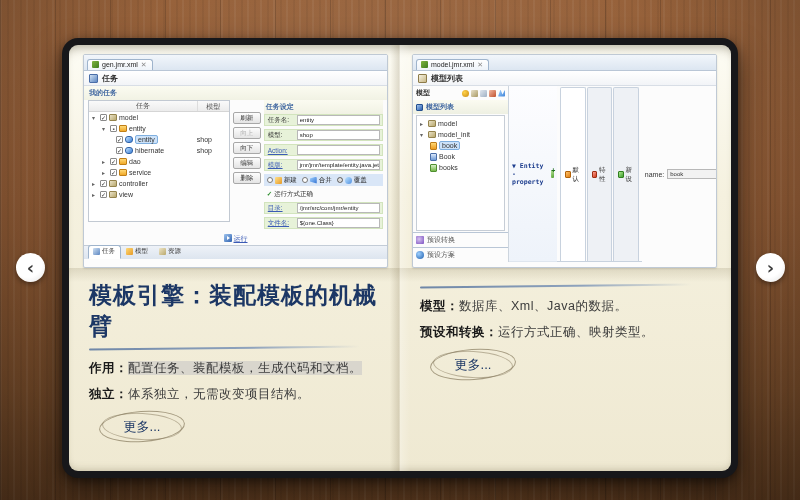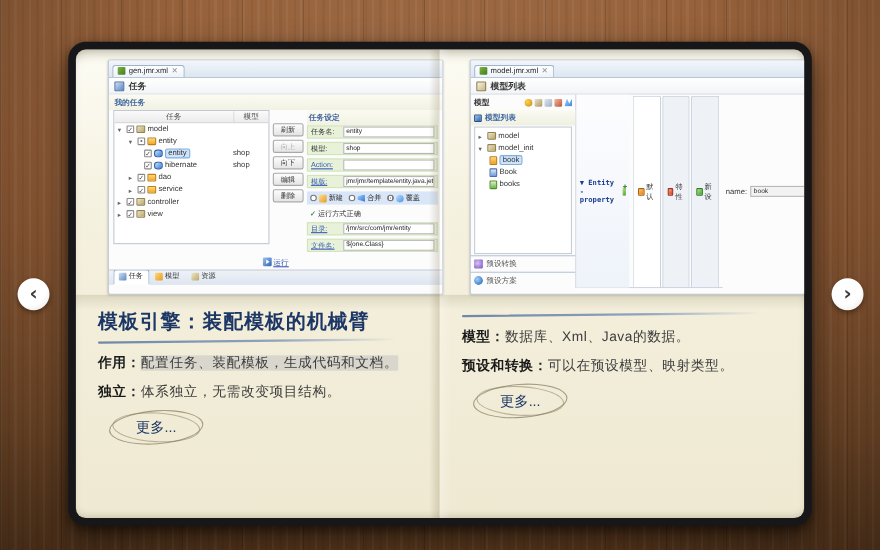--- a/index.html
+++ b/index.html
@@ -29,21 +29,21 @@
   .pages::after{ 
     content:""; position:absolute; left:calc(50% - 10px); top:0; width:20px; height:100%;
     background:linear-gradient(90deg, rgba(0,0,0,0), rgba(120,105,70,.22) 45%, rgba(255,255,255,.25) 52%, rgba(0,0,0,0));
     pointer-events:none;
   }
   .page{ width:50%; height:100%; position:relative; }
   .shotwrap{ padding:9px 12px 0 14px; height:223px; }
   .page-right .shotwrap{ padding:9px 14px 0 12px; }
   .shot{
     width:100%; height:100%; background:#fcfcfc; border:1px solid #bfc9d4; border-radius:2px;
-    overflow:hidden; font-size:7px; color:#333; box-shadow:0 1px 2px rgba(0,0,0,.12);margin-left:15px;
+    overflow:hidden; font-size:7px; color:#333; box-shadow:0 1px 2px rgba(0,0,0,.12);
   }
   .cap{
     padding:12px 16px 0 20px;
     height:203px;
     background:linear-gradient(180deg, rgba(120,108,70,.18), rgba(120,108,70,0) 14px);
   }
   
   .tabbar{ height:16px; background:linear-gradient(180deg,#f2f6fb,#dce6f1); border-bottom:1px solid #b9c6d6; display:flex; align-items:flex-end; padding-left:3px; }
   .etab{ display:flex; align-items:center; gap:3px; background:linear-gradient(180deg,#ffffff,#eef3f9); border:1px solid #9fb4cc; border-bottom:none; border-radius:3px 3px 0 0; padding:1px 5px 2px 4px; font-size:7px; color:#222; }
   .ficon{ width:7px; height:7px; background:linear-gradient(135deg,#7fb441,#3e7d1e); border-radius:1px; display:inline-block; }
@@ -151,21 +151,21 @@
   .pm i{ width:6px; height:6px; font-style:normal; font-size:6px; line-height:6px; text-align:center; border:1px solid #9fb0c4; background:#eef3f8; color:#3f6fb0; }
   .shead{ background:#f2f6fa; color:#333; border-bottom:1px solid #d5dde8; }
   .stype{ background:#f2f6fa; color:#555; gap:2px; }
   .dic{ justify-content:center; }
   .dsq{ width:7px; height:7px; border-radius:1px; }
   .dsq.bl{ background:linear-gradient(135deg,#7fa8e0,#1f4f9f); }
   .dsq.gr{ background:linear-gradient(135deg,#8fd06f,#2f8f1f); }
   .selrow{ background:#3b77d3 !important; color:#fff !important; border-color:#3b77d3 !important; }
   .badge{ width:13px; height:6px; background:linear-gradient(180deg,#8a8f96,#4a4f55); border-radius:1px; display:inline-block; }
   
-  .ctitle{ font-size:18px; font-weight:bold; color:#1c3765; letter-spacing:1px; }
+  .ctitle{ font-size:23px; font-weight:bold; color:#1c3765; letter-spacing:1px; }
   .cul{ height:2px; width:92%; background:linear-gradient(90deg,#6f87a8,#8fa3bd 60%, rgba(143,163,189,0)); border-radius:2px; transform:rotate(-.6deg); margin:5px 0 11px 0; }
   .cline{ font-size:12.5px; color:#3c3c3c; margin-bottom:9px; letter-spacing:.5px; }
   .cline b{ color:#1a1a1a; }
   .hl{ background:#d9d6cd; }
   .more{ position:relative; width:74px; height:27px; margin:10px 0 0 16px; display:flex; align-items:center; justify-content:center; color:#1c3765; font-size:13px; }
   .more::before{ content:""; position:absolute; inset:-2px -6px; border:1.6px solid rgba(140,128,100,.75); border-radius:50%; transform:rotate(-4deg); }
   .more::after{ content:""; position:absolute; inset:0 -3px; border:1px solid rgba(140,128,100,.55); border-radius:50%; transform:rotate(3deg); }
   
   .navbtn{ position:absolute; top:253px; width:29px; height:29px; border:none; border-radius:50%;
     background:radial-gradient(circle at 40% 35%, #ffffff 55%, #e2e2e2); box-shadow:0 2px 5px rgba(0,0,0,.4);
@@ -538,21 +538,21 @@
                     <span class="badge"></span>
                   </div>
               </div>
             </div>
           </div>
         </div>
       </div>
       <div class="cap">
         <div class="cul"></div>
         <div class="cline"><b>模型：</b><span>数据库、Xml、Java的数据。</span></div>
-        <div class="cline"><b>预设和转换：</b><span>可以在预设模型、映射类型。</span></div>
+        <div class="cline"><b>预设和转换：</b><span>运行方式正确、映射类型。</span></div>
         <div class="more">
             <span>更多...</span>
           </div>
       </div>
     </div>
 
   </div>
 </div>
 
 <button class="navbtn prev"><span>‹</span></button>

